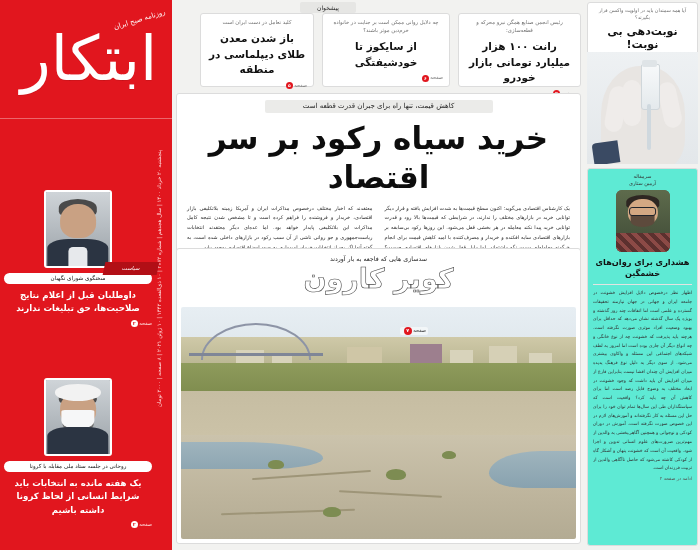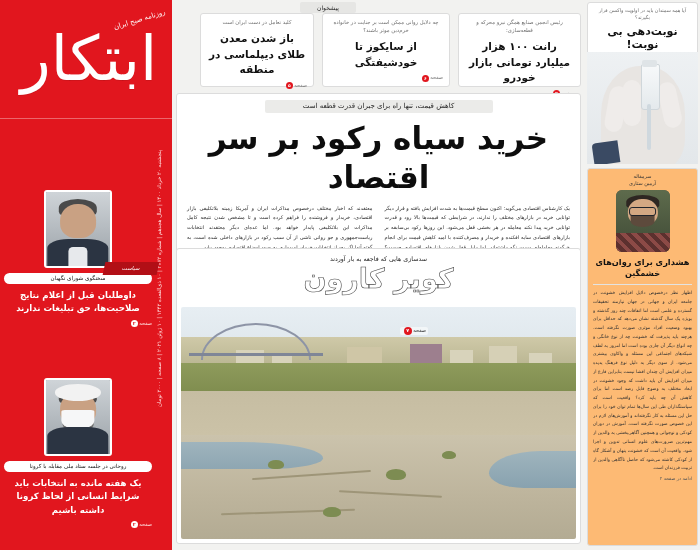--- a/index.html
+++ b/index.html
@@ -429,21 +429,21 @@
   .cuff {
     position:absolute; left:6px; bottom:0; width:26px; height:22px;
     background:#3a4a63; border-radius:4px 0 0 0; transform:rotate(-8deg);
   }
 
   .rc-editorial {
     position: absolute;
     left: 2px; top: 168px;
     width: 111px;
     height: 378px;
-    background: #fdba74;
+    background: #5eead4;
     border: 1px solid #dcdcdc;
     border-radius: 3px;
     box-sizing: border-box;
     padding: 4px 5px;
   }
   .ed-label { font-size:5px; color:#333; text-align:center; }
   .ed-author{ font-size:5px; color:#333; text-align:center; margin-top:1px; }
   .ed-photo {
     width: 54px; height: 62px;
     margin: 4px auto 0;

